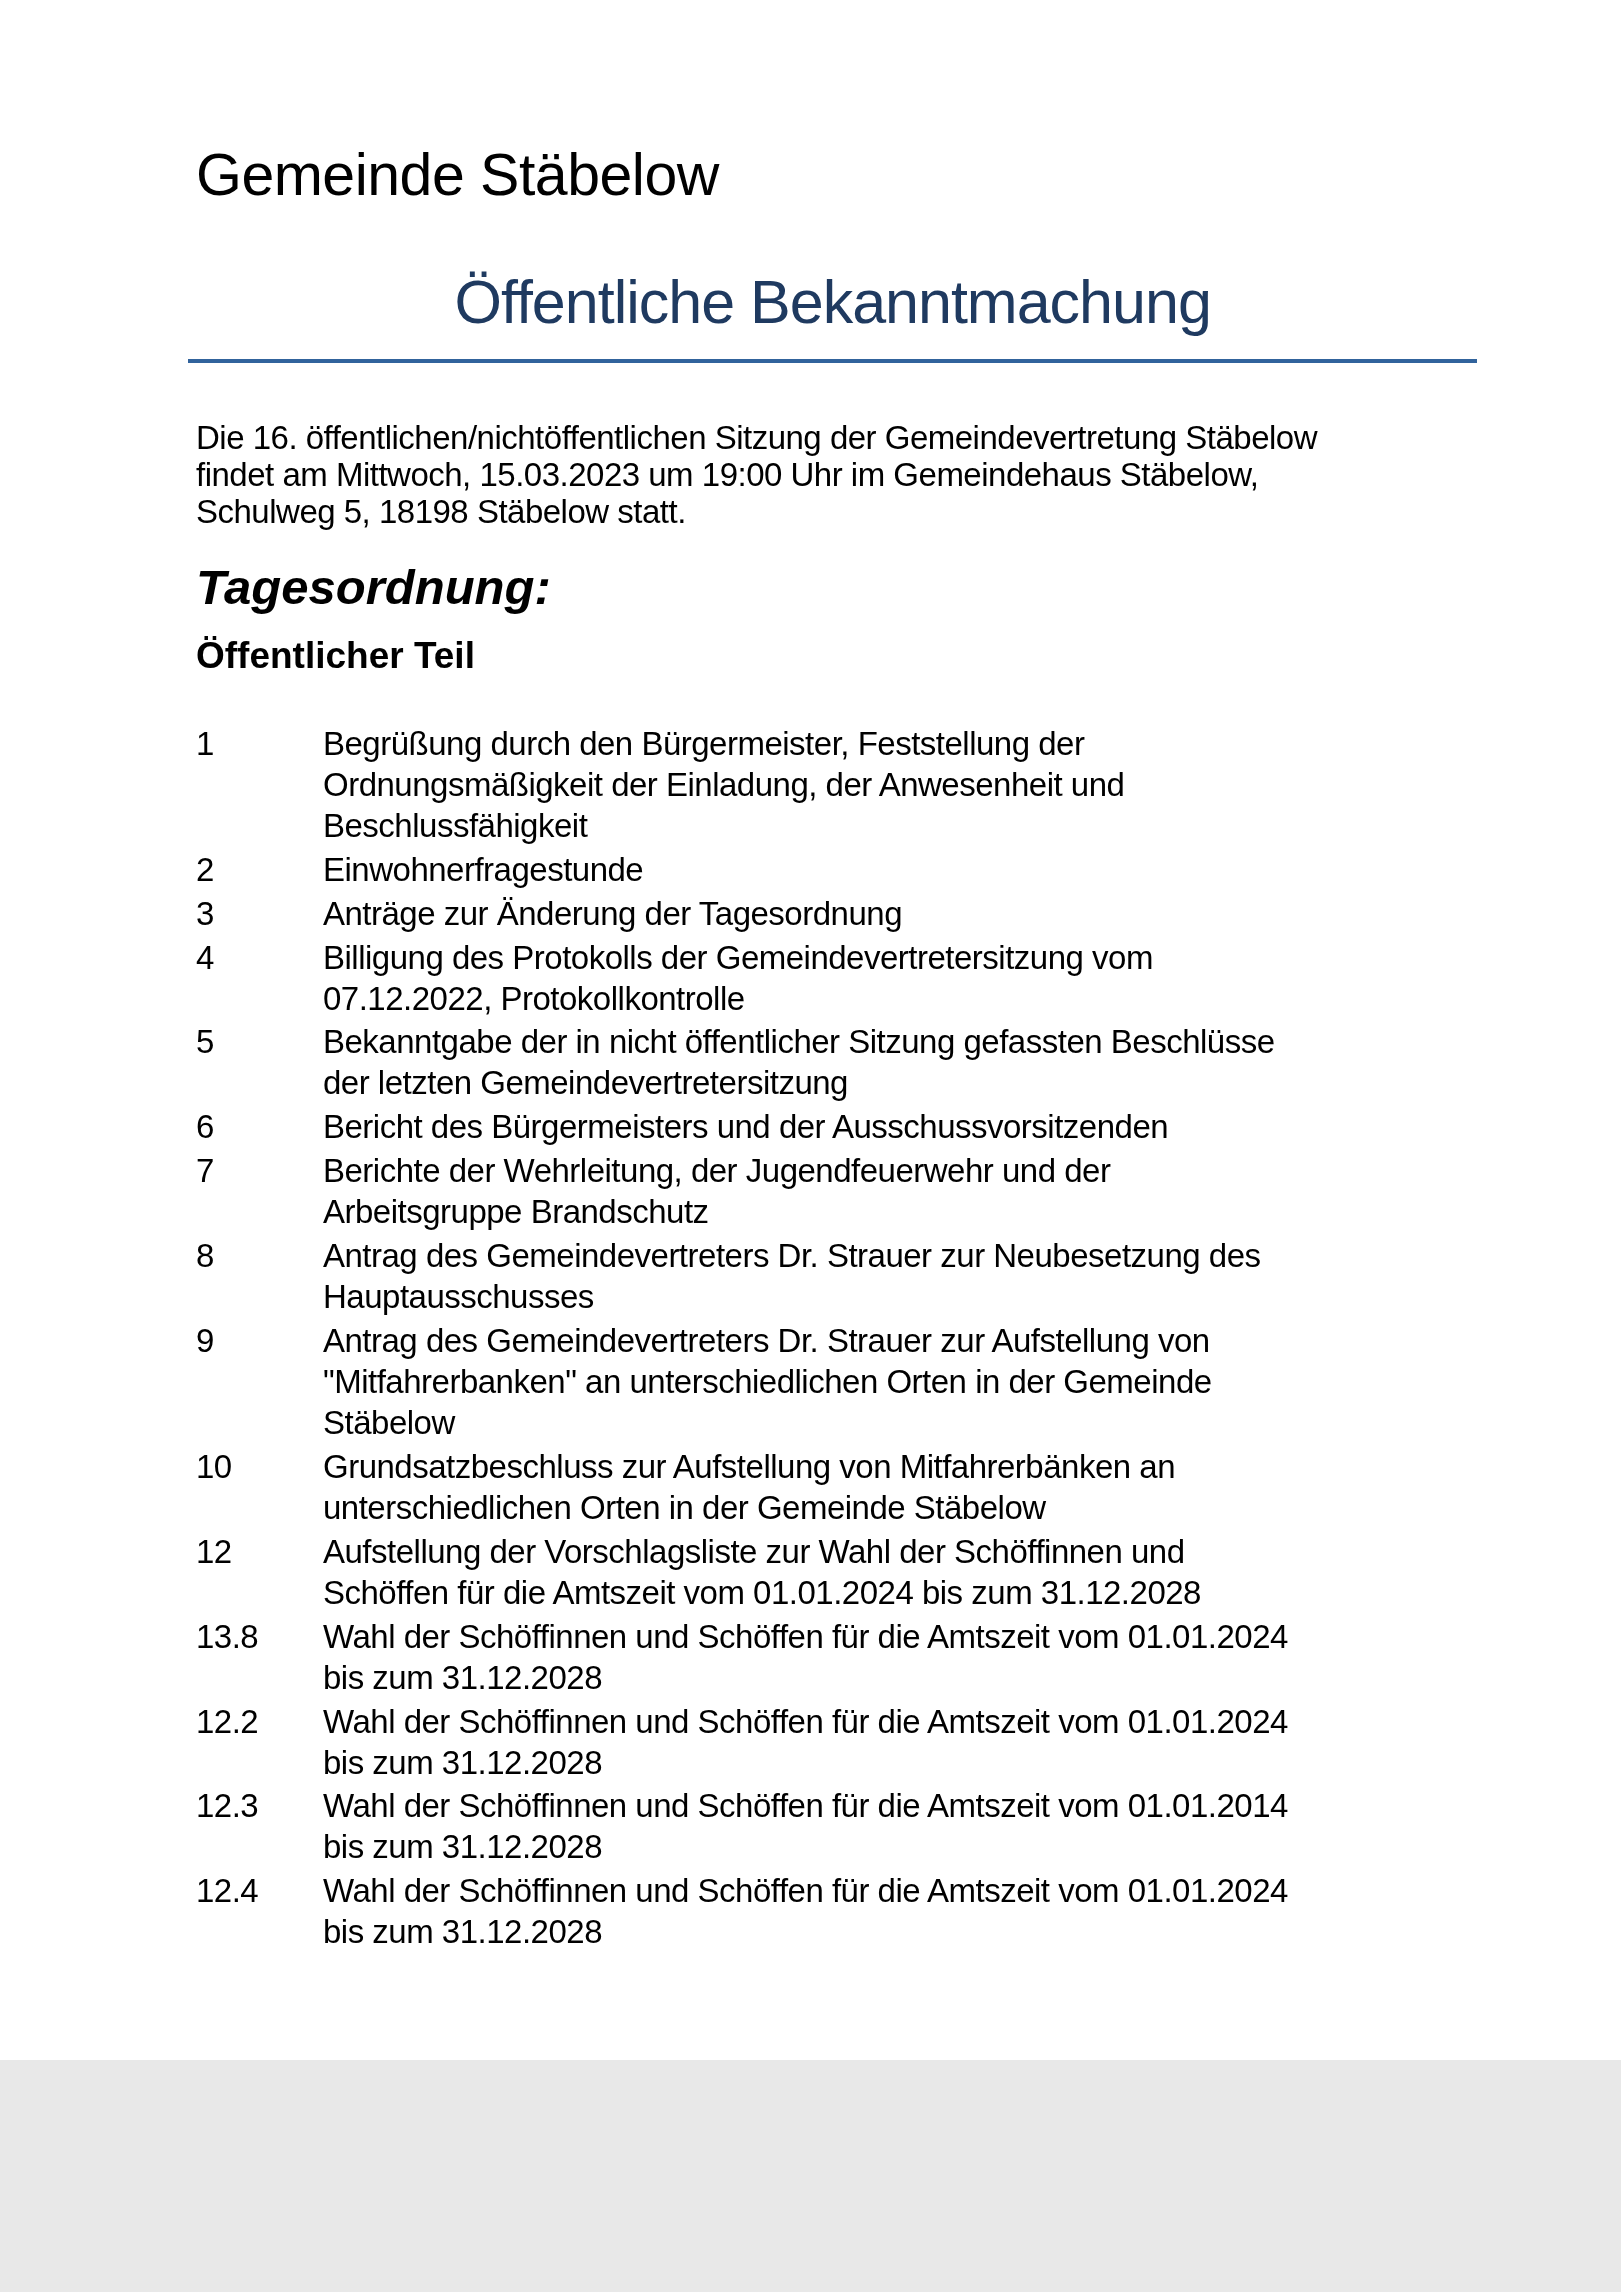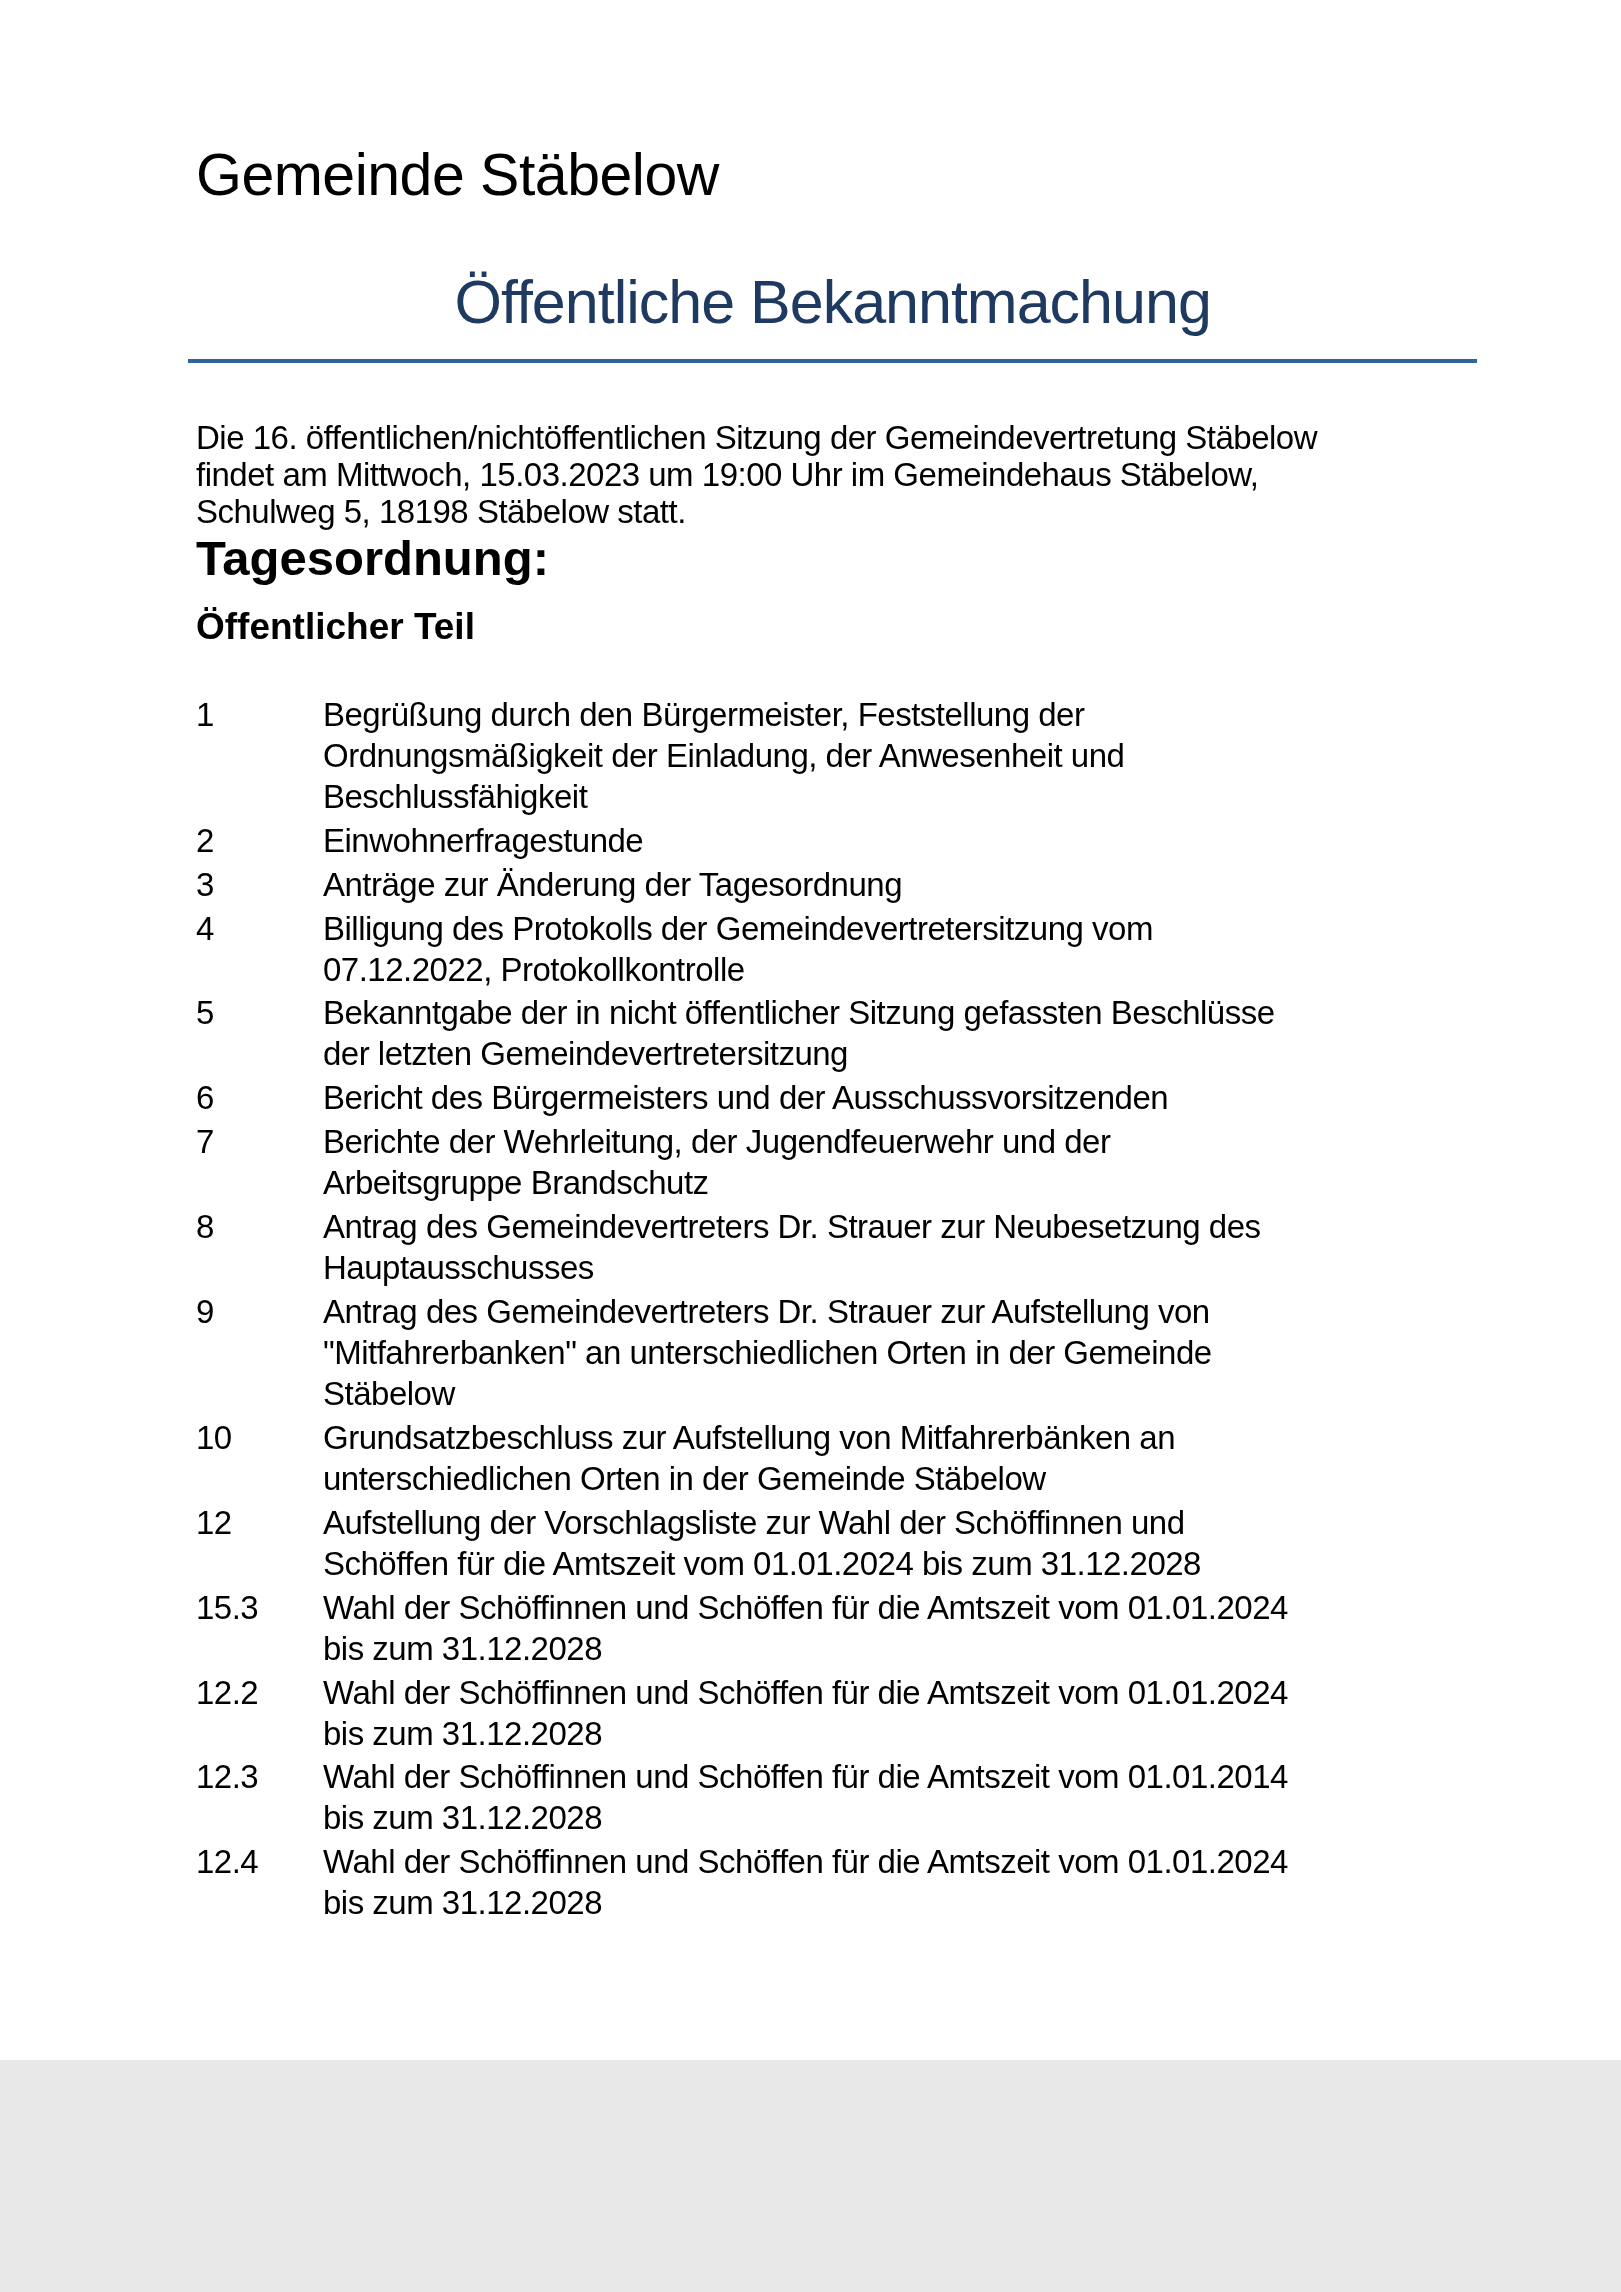--- a/index.html
+++ b/index.html
@@ -45,24 +45,26 @@
     white-space: pre;
   }
   .intro-paragraph {
     margin-top: 56px;
     font-size: 33px;
     line-height: 37px;
     letter-spacing: -0.5px;
     white-space: pre;
   }
   .agenda-title {
+    margin-top: 29px;
     font-size: 49px;
     font-weight: 700;
     line-height: 1.15;
     white-space: pre;
+    font-style: italic;
   }
   .section-title {
     margin-top: 20px;
     font-size: 37px;
     font-weight: 700;
     line-height: 1.15;
     white-space: pre;
   }
   .agenda-list {
     margin-top: 45px;
@@ -152,21 +154,21 @@
       <div class="agenda-number">10</div>
       <div class="agenda-text">Grundsatzbeschluss zur Aufstellung von Mitfahrerbänken an
 unterschiedlichen Orten in der Gemeinde Stäbelow</div>
     </div>
       <div class="agenda-row">
       <div class="agenda-number">12</div>
       <div class="agenda-text">Aufstellung der Vorschlagsliste zur Wahl der Schöffinnen und
 Schöffen für die Amtszeit vom 01.01.2024 bis zum 31.12.2028</div>
     </div>
       <div class="agenda-row">
-      <div class="agenda-number">15.3</div>
+      <div class="agenda-number">13.8</div>
       <div class="agenda-text">Wahl der Schöffinnen und Schöffen für die Amtszeit vom 01.01.2024
 bis zum 31.12.2028</div>
     </div>
       <div class="agenda-row">
       <div class="agenda-number">12.2</div>
       <div class="agenda-text">Wahl der Schöffinnen und Schöffen für die Amtszeit vom 01.01.2024
 bis zum 31.12.2028</div>
     </div>
       <div class="agenda-row">
       <div class="agenda-number">12.3</div>

